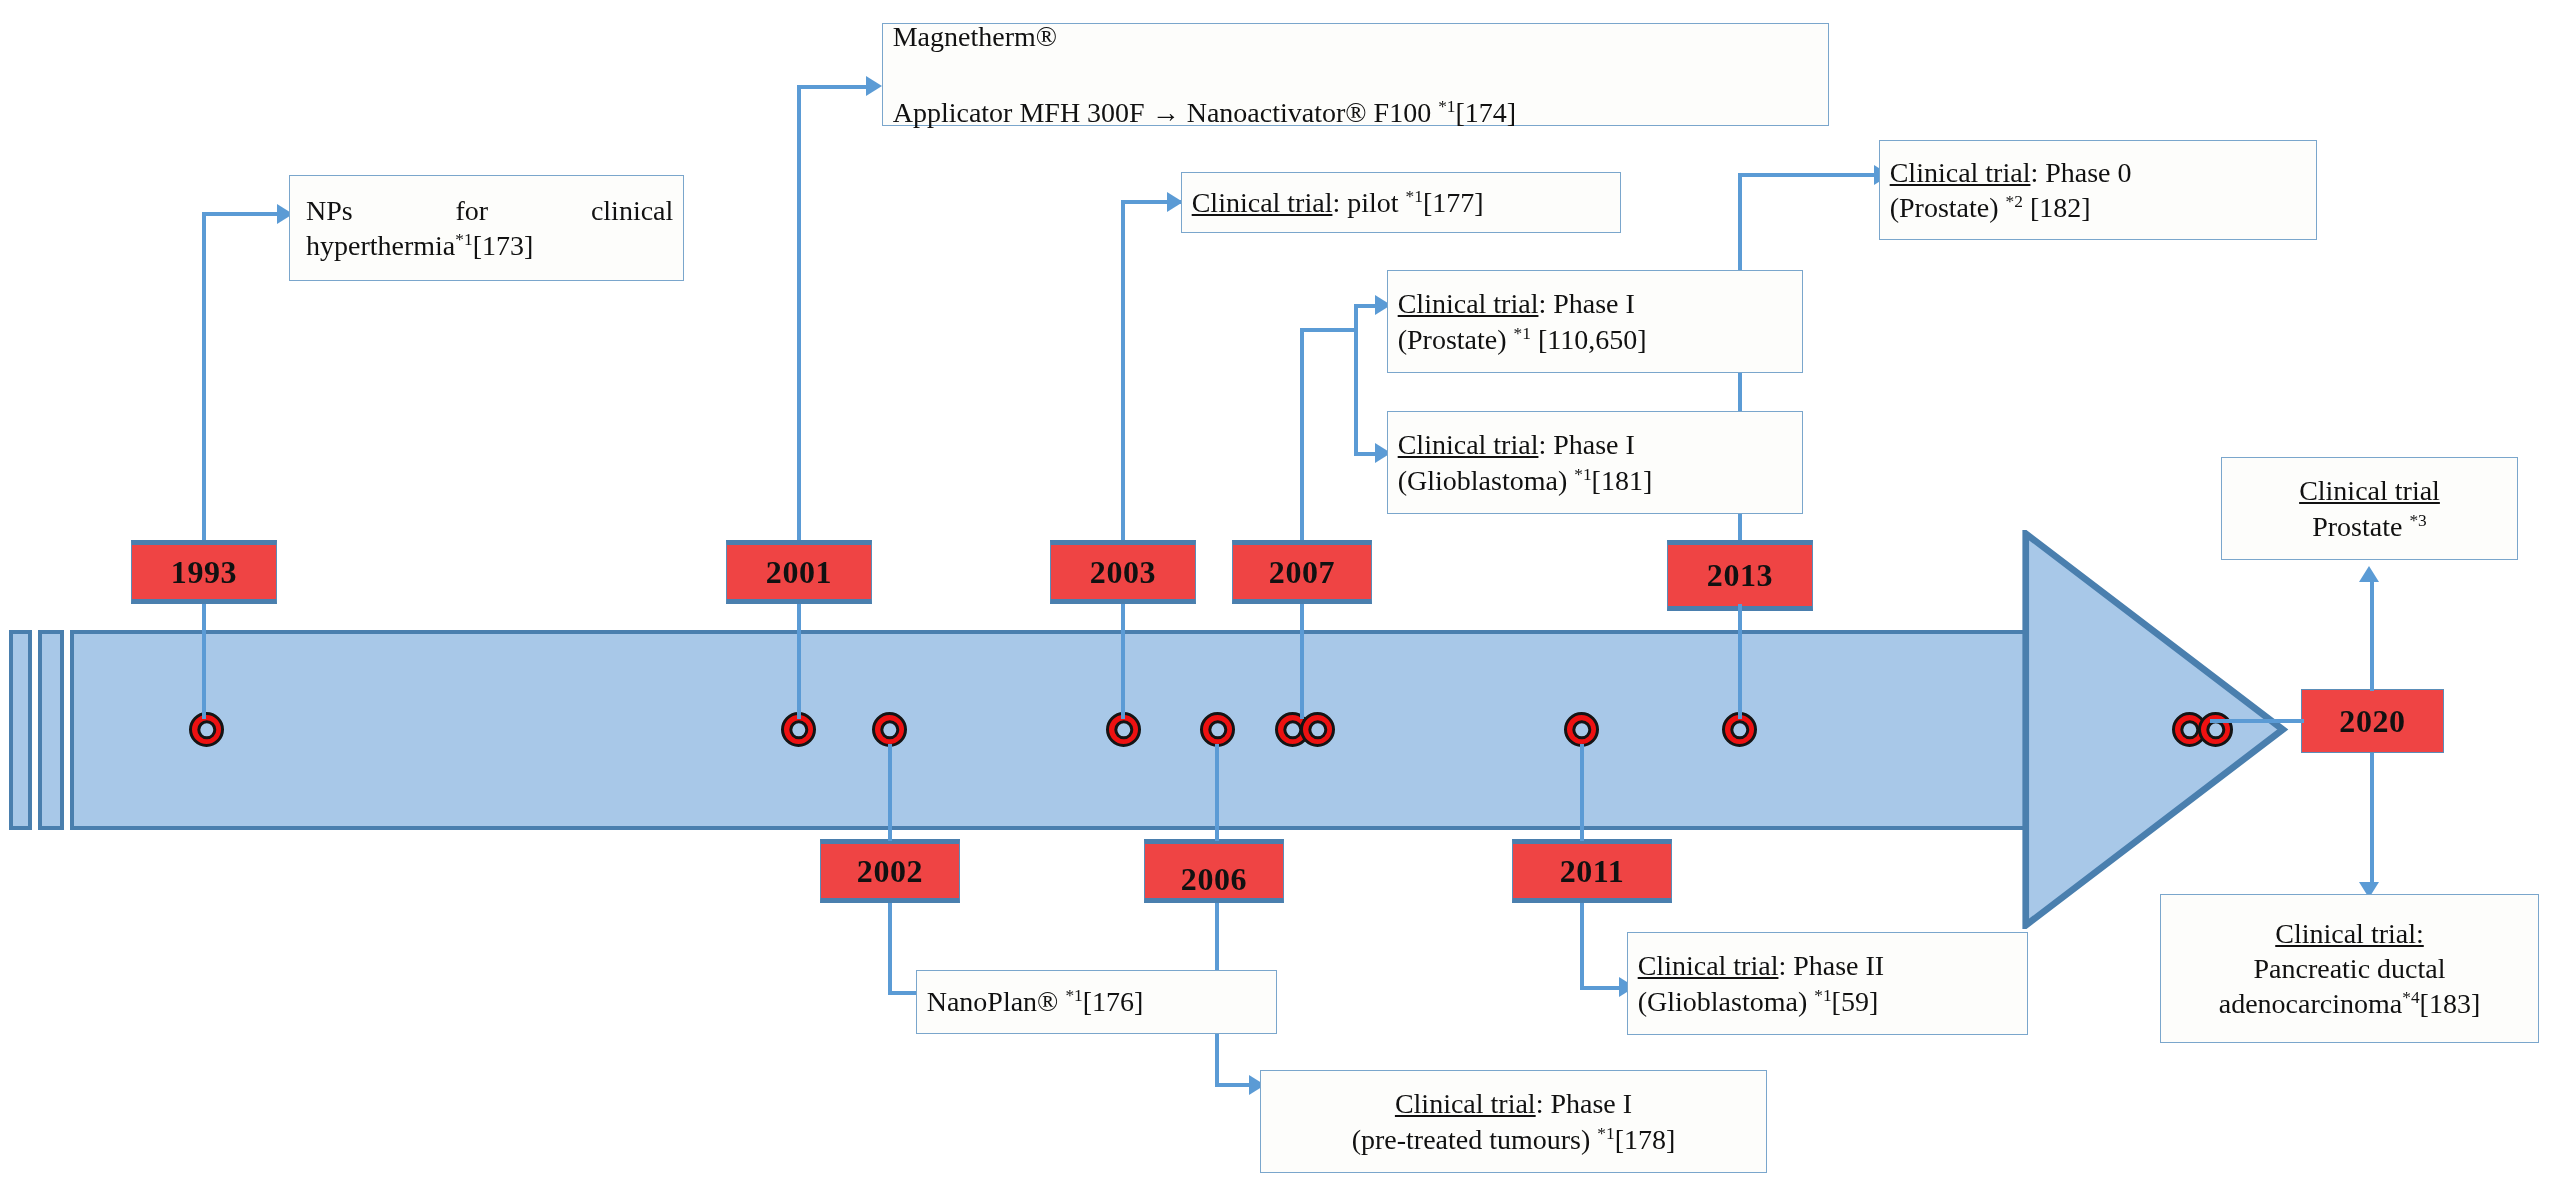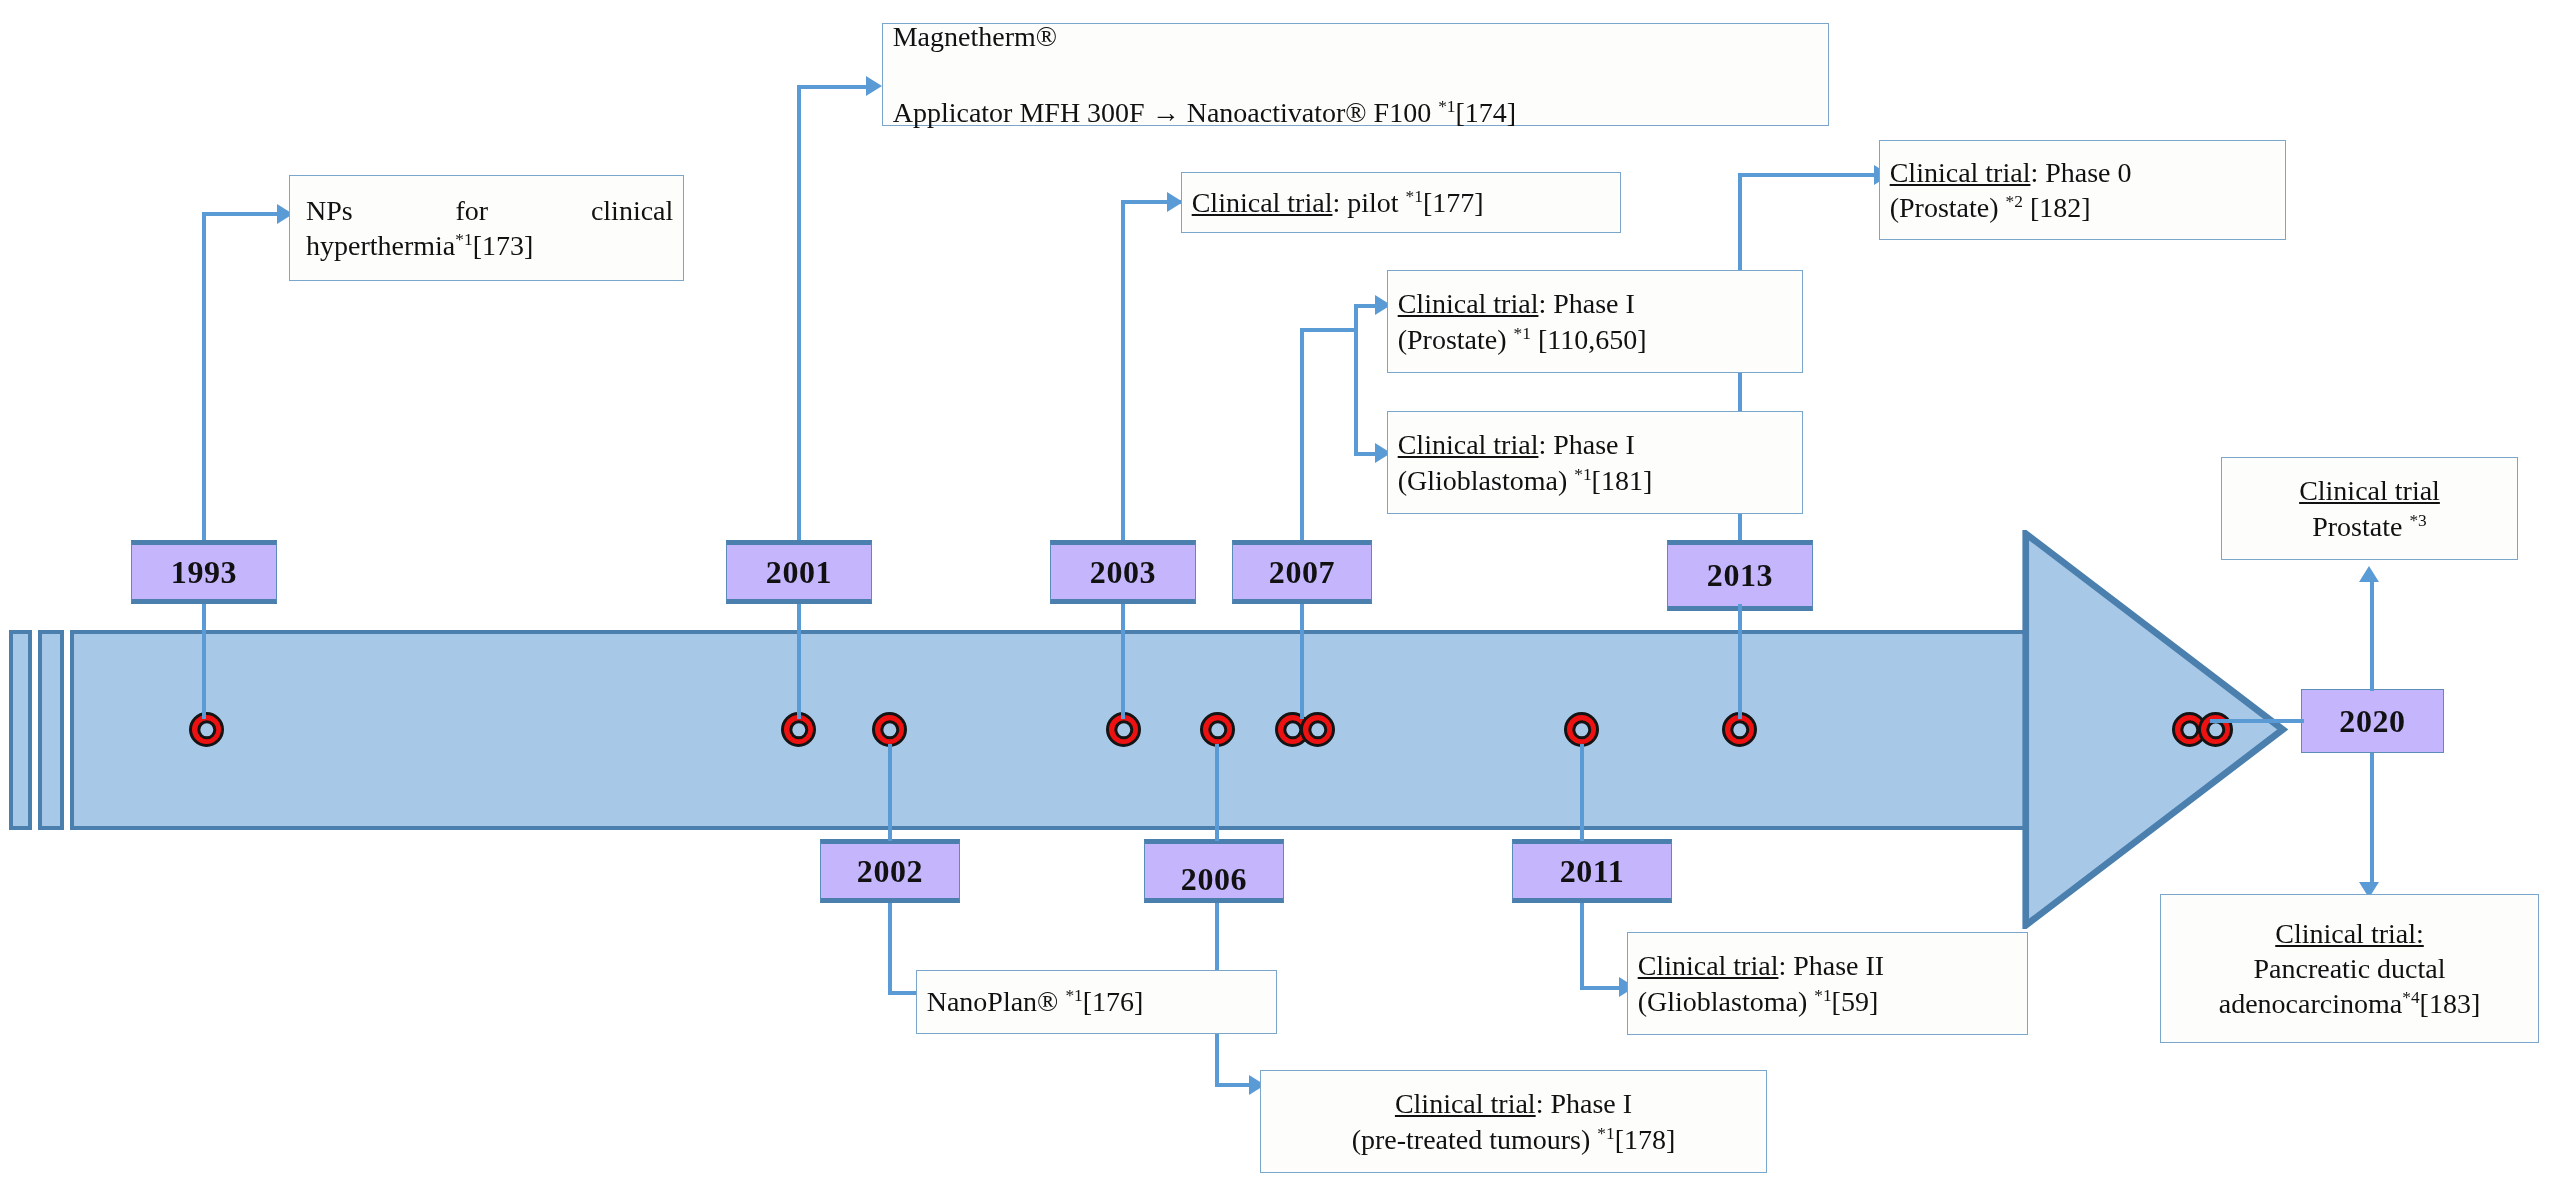--- a/index.html
+++ b/index.html
@@ -22,21 +22,21 @@
   }
   .box.ctr{text-align:center;align-items:center;}
   .box.just{text-align:justify;padding-left:16px;}
   .box.just .l1{display:block;text-align:justify;text-align-last:justify;width:100%;}
   .u{text-decoration:underline;text-decoration-thickness:1.8px;text-underline-offset:2.4px;}
   sup{font-size:0.62em;vertical-align:super;line-height:0;}
 
   
   .year{
     position:absolute;
-    background:#c4b5fd;
+    background:#ef4444;
     border:1.8px solid #5b8db8;
     box-sizing:border-box;
     display:flex;align-items:center;justify-content:center;
     font-size:32px;font-weight:bold;color:#111;
     letter-spacing:0.6px;
   }
   .year.capped{border-top:5.5px solid #4a7fae;border-bottom:5.5px solid #4a7fae;}
 
   
   .arrow-body{
@@ -192,21 +192,21 @@
 
   <div class="box" style="left:882px;top:23px;width:947px;height:103px;gap:40px;">
     <span>Magnetherm®</span>
     <span><span>Applicator MFH 300F → Nanoactivator® F100 </span><sup>*1</sup><span>[174]</span></span>
   </div>
 
   <div class="box" style="left:1181px;top:172px;width:440px;height:61px;">
     <span><span class="u">Clinical trial</span><span>: pilot </span><sup>*1</sup><span>[177]</span></span>
   </div>
 
-  <div class="box" style="left:1879px;top:140px;width:407px;height:100px;">
+  <div class="box" style="left:1879px;top:140px;width:438px;height:100px;">
     <span><span class="u">Clinical trial</span><span>: Phase 0</span></span>
     <span><span>(Prostate) </span><sup>*2</sup><span> [182]</span></span>
   </div>
 
   <div class="box" style="left:1387px;top:270px;width:416px;height:103px;">
     <span><span class="u">Clinical trial</span><span>: Phase I</span></span>
     <span><span>(Prostate) </span><sup>*1</sup><span> [110,650]</span></span>
   </div>
 
   <div class="box" style="left:1387px;top:411px;width:416px;height:103px;">

